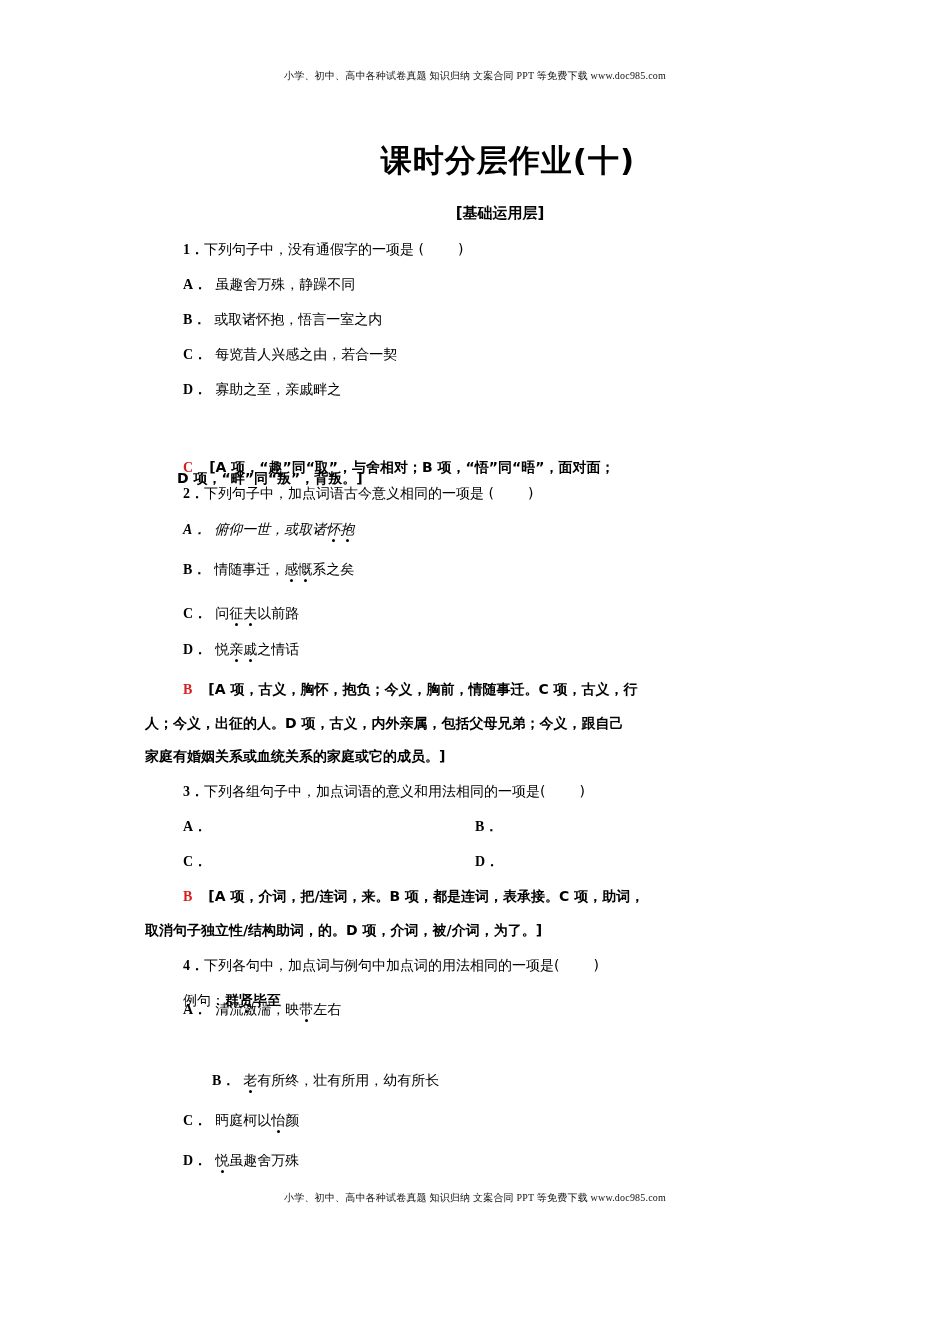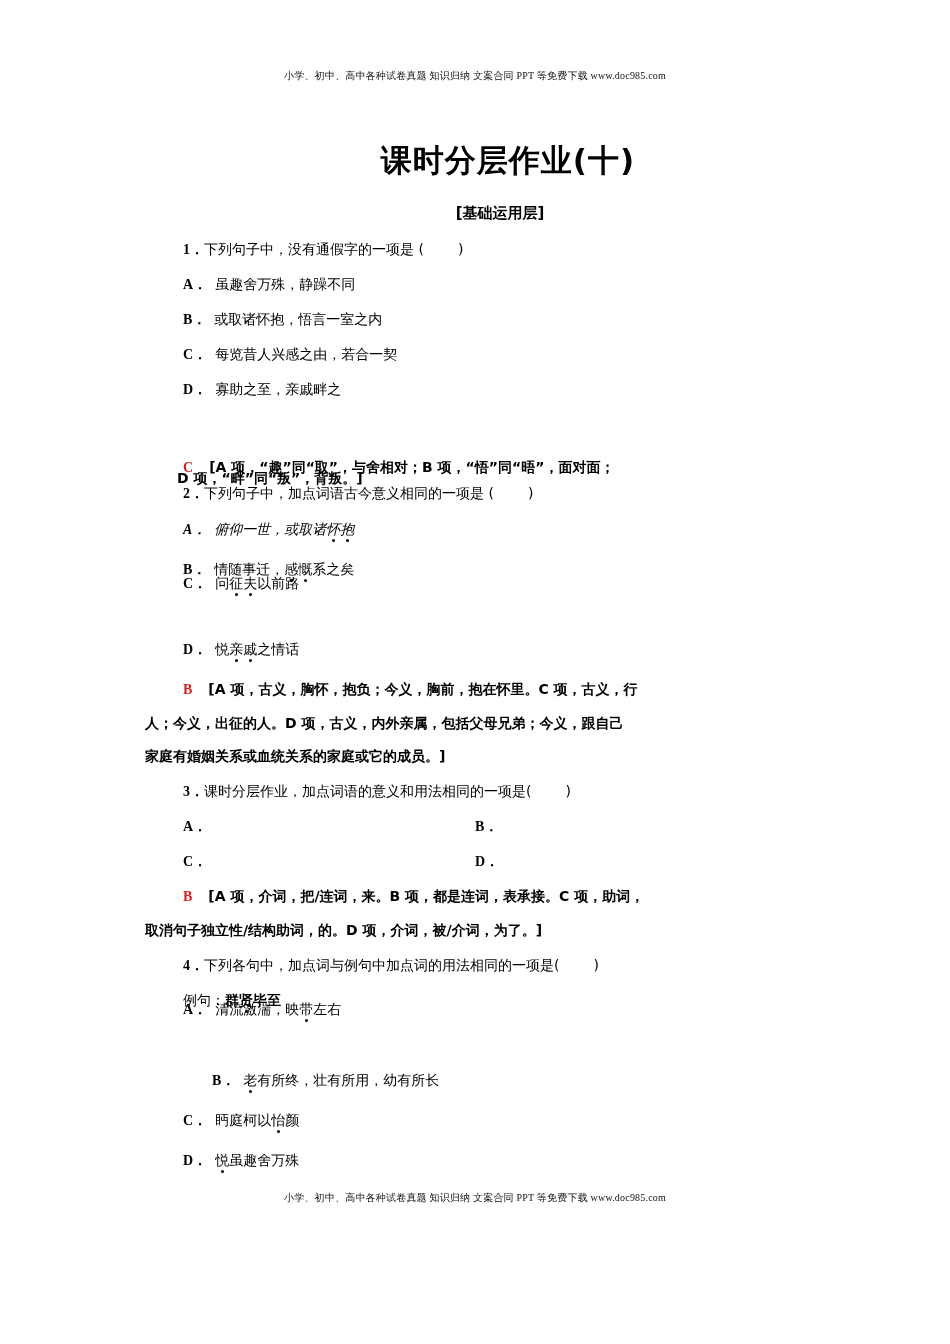--- a/index.html
+++ b/index.html
@@ -56,28 +56,28 @@
 <div class="line" style="top:343px;"><span class="lbl">C．</span><span>每览昔人兴感之由，若合一契</span></div>
 <div class="line" style="top:378px;"><span class="lbl">D．</span><span>寡助之至，亲戚畔之</span></div>
 <div class="line" style="top:413px;margin-top:43px;"><span class="ans">C</span><span class="expl">[A 项，“趣”同“取”，与舍相对；B 项，“悟”同“晤”，面对面；</span></div>
 <div class="line full" style="top:467px;margin-left:32px;"><span class="expl">D 项，“畔”同“叛”，背叛。]</span></div>
 
 <div class="line" style="top:482px;">
   <span class="num">2．</span><span>下列句子中，加点词语古今意义相同的一项是 (</span><span class="paren"></span><span>)</span>
 </div>
 <div class="line" style="top:518px;font-style:italic;"><span class="lbl">A．</span><span>俯仰一世，或取诸</span><span class="dot-word"><span class="dot">怀</span><span class="dot">抱</span></span><span></span></div>
 <div class="line" style="top:558px;"><span class="lbl">B．</span><span>情随事迁，</span><span class="dot-word"><span class="dot">感</span><span class="dot">慨</span></span><span>系之矣</span></div>
-<div class="line" style="top:572px;"><span class="lbl">C．</span><span>问</span><span class="dot-word"><span class="dot">征</span><span class="dot">夫</span></span><span>以前路</span></div>
+<div class="line" style="top:602px;"><span class="lbl">C．</span><span>问</span><span class="dot-word"><span class="dot">征</span><span class="dot">夫</span></span><span>以前路</span></div>
 <div class="line" style="top:638px;"><span class="lbl">D．</span><span>悦</span><span class="dot-word"><span class="dot">亲</span><span class="dot">戚</span></span><span>之情话</span></div>
-<div class="line" style="top:678px;"><span class="ans">B</span><span class="expl">[A 项，古义，胸怀，抱负；今义，胸前，抱在怀里。C 项，古义，行</span></div>
+<div class="line" style="top:678px;"><span class="ans">B</span><span class="expl">[A 项，古义，胸怀，抱负；今义，胸前，情随事迁。C 项，古义，行</span></div>
 <div class="line full" style="top:712px;"><span class="expl">人；今义，出征的人。D 项，古义，内外亲属，包括父母兄弟；今义，跟自己</span></div>
 <div class="line full" style="top:745px;"><span class="expl">家庭有婚姻关系或血统关系的家庭或它的成员。]</span></div>
 
 <div class="line" style="top:780px;">
-  <span class="num">3．</span><span>课时分层作业，加点词语的意义和用法相同的一项是(</span><span class="paren"></span><span>)</span>
+  <span class="num">3．</span><span>下列各组句子中，加点词语的意义和用法相同的一项是(</span><span class="paren"></span><span>)</span>
 </div>
 <div class="line" style="top:815px;"><span class="lbl">A．</span></div>
 <div class="line col2" style="top:815px;"><span class="lbl">B．</span></div>
 <div class="line" style="top:850px;"><span class="lbl">C．</span></div>
 <div class="line col2" style="top:850px;"><span class="lbl">D．</span></div>
 <div class="line" style="top:885px;"><span class="ans">B</span><span class="expl">[A 项，介词，把/连词，来。B 项，都是连词，表承接。C 项，助词，</span></div>
 <div class="line full" style="top:919px;"><span class="expl">取消句子独立性/结构助词，的。D 项，介词，被/介词，为了。]</span></div>
 
 <div class="line" style="top:954px;">
   <span class="num">4．</span><span>下列各句中，加点词与例句中加点词的用法相同的一项是(</span><span class="paren"></span><span>)</span>

